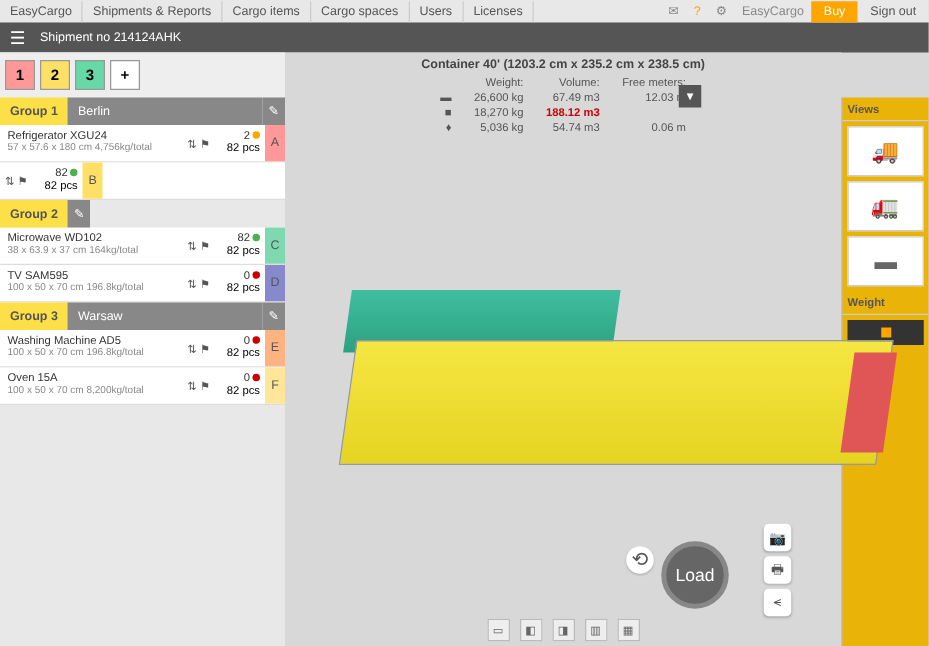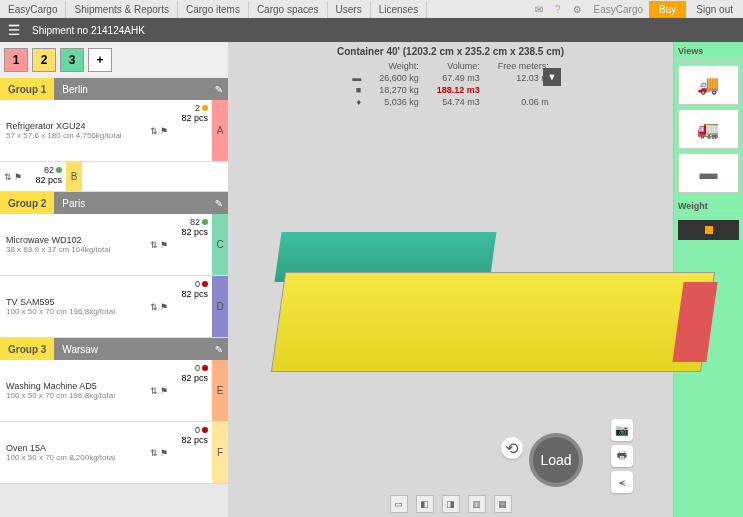--- a/index.html
+++ b/index.html
@@ -25,21 +25,21 @@
 .num-tab.c2 { background: #ffe066; }
 .num-tab.c3 { background: #66d9a6; }
 .num-tab.add { background: #fff; }
 
 .group-header { height: 22px; display: flex; align-items: center; font-size: 10px; }
 .group-header .grp-label { background: #fde047; padding: 4px 8px; font-weight: bold; color: #555; height: 100%; display: flex; align-items: center; }
 .group-header .grp-city { flex: 1; background: #888; color: #fff; padding: 4px 8px; height: 100%; display: flex; align-items: center; }
 .group-header .grp-icon { width: 18px; background: #888; color: #fff; text-align: center; height: 100%; display: flex; align-items: center; justify-content: center; }
 
 .cargo-item { display: flex; background: #fff; border-bottom: 1px solid #ddd; font-size: 9px; min-height: 30px; }
-.cargo-item .info { flex: 1; padding: 21px 6px; }
+.cargo-item .info { flex: 1; padding: 3px 6px; }
 .cargo-item .info .name { font-weight: normal; color: #333; }
 .cargo-item .info .dims { color: #888; font-size: 8px; }
 .cargo-item .icons { display: flex; align-items: center; gap: 4px; padding: 0 4px; color: #555; }
 .cargo-item .counts { width: 40px; text-align: right; padding: 3px 4px; font-size: 9px; }
 .cargo-item .counts .top { color: #333; }
 .cargo-item .counts .dot { display: inline-block; width: 6px; height: 6px; border-radius: 50%; margin-left: 2px; }
 .cargo-item .counts .pcs { font-weight: normal; }
 .cargo-item .color-strip { width: 16px; display: flex; align-items: center; justify-content: center; font-size: 10px; color: #555; }
 
 .collapse-handle { position: absolute; left: 228px; top: 64px; width: 14px; height: 24px; background: #555; color: #fff; display: flex; align-items: center; justify-content: center; cursor: pointer; font-size: 10px; }
@@ -52,21 +52,21 @@
 .info-table .red { color: #cc0000; font-weight: bold; }
 
 .viz { position: absolute; top: 120px; left: 20px; right: 20px; height: 280px; }
 .container-3d { position: absolute; left: 30px; top: 50px; width: 430px; height: 180px; }
 .container-box { position: absolute; width: 100%; height: 100px; top: 60px; background: linear-gradient(#f5e642, #e6d422); border: 1px solid #999; transform: skewX(-8deg); }
 .container-green { position: absolute; width: 50%; height: 50px; top: 20px; left: 0; background: linear-gradient(#3fbfa0, #2ea080); transform: skewX(-8deg); }
 .container-red { position: absolute; width: 8%; height: 80px; top: 70px; right: -4px; background: #e05555; transform: skewX(-8deg); }
 
 .dropdown-arrow { position: absolute; top: 26px; right: 112px; width: 18px; height: 18px; background: #555; color: #fff; display: flex; align-items: center; justify-content: center; cursor: pointer; font-size: 9px; }
 
-.right-panel { width: 70px; background: #86efac; border-left: 1px solid #bbb; }
+.right-panel { width: 70px; background: #eab308; border-left: 1px solid #bbb; margin-top: 36px; }
 .right-panel .section-label { font-size: 9px; font-weight: bold; color: #555; padding: 4px; border-bottom: 1px solid #ccc; }
 .right-panel .view-btn { height: 40px; margin: 4px; background: #fff; border: 1px solid #ccc; display: flex; align-items: center; justify-content: center; cursor: pointer; font-size: 18px; color: #666; }
 .right-panel .weight-bar { height: 20px; margin: 4px; background: #333; display: flex; align-items: center; justify-content: center; }
 .right-panel .weight-bar .marker { width: 8px; height: 8px; background: #ffa500; }
 
 .load-btn { position: absolute; bottom: 30px; right: 90px; width: 54px; height: 54px; border-radius: 50%; background: #666; border: 4px solid #888; color: #fff; display: flex; align-items: center; justify-content: center; font-size: 14px; cursor: pointer; }
 
 .float-btns { position: absolute; bottom: 24px; right: 40px; display: flex; flex-direction: column; gap: 4px; }
 .float-btns .fb { width: 22px; height: 22px; background: #fff; border-radius: 4px; display: flex; align-items: center; justify-content: center; font-size: 11px; cursor: pointer; color: #555; box-shadow: 0 1px 2px rgba(0,0,0,.2); }
 .float-left { position: absolute; bottom: 58px; right: 150px; }
@@ -128,21 +128,20 @@
         <div class="cargo-item">
       <div class="icons">⇅ ⚑</div>
       <div class="counts">
             <div class="top">82<span class="dot" style="background:#4caf50"></span></div>
             <div class="pcs">82 pcs</div>
           </div>
       <div class="color-strip" style="background:#ffe066">B</div>
         </div>
         <div class="group-header">
           <div class="grp-label">Group 2</div>
-          <div class="grp-city">Paris</div>
           <div class="grp-icon">✎</div>
         </div>
         <div class="cargo-item">
       <div class="info">
             <div class="name">Microwave WD102</div>
             <div class="dims">38 x 63.9 x 37 cm 164kg/total</div>
           </div>
       <div class="icons">⇅ ⚑</div>
       <div class="counts">
             <div class="top">82<span class="dot" style="background:#4caf50"></span></div>

